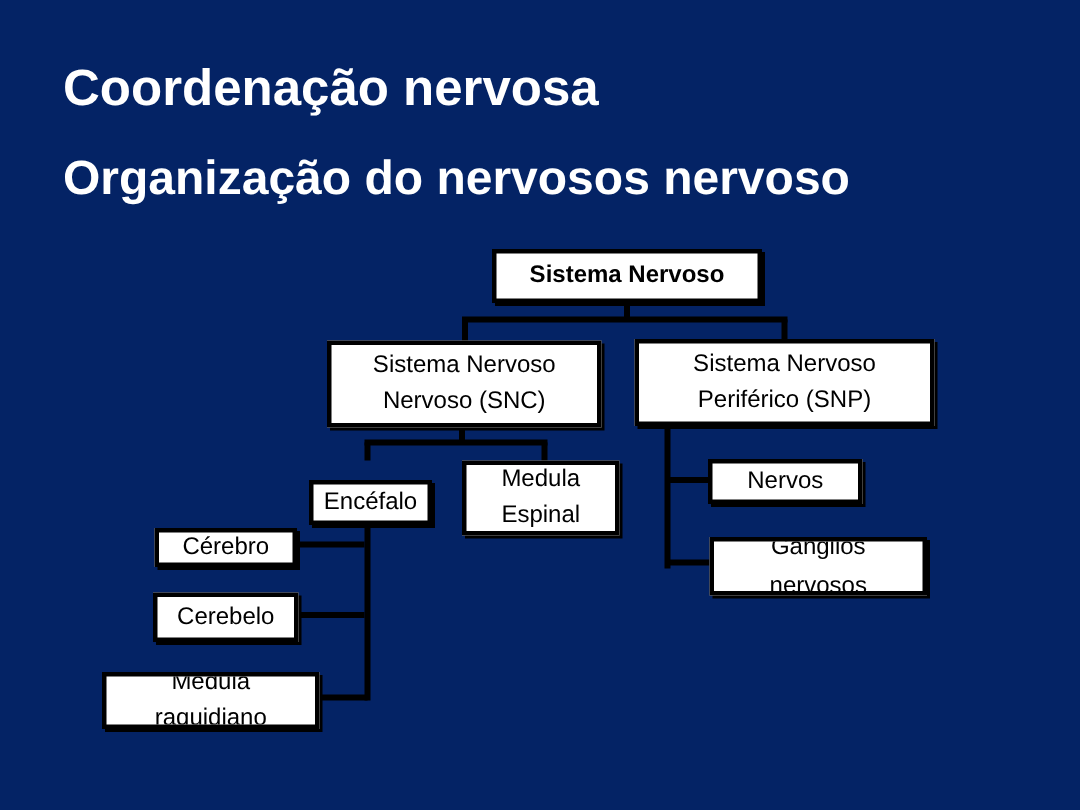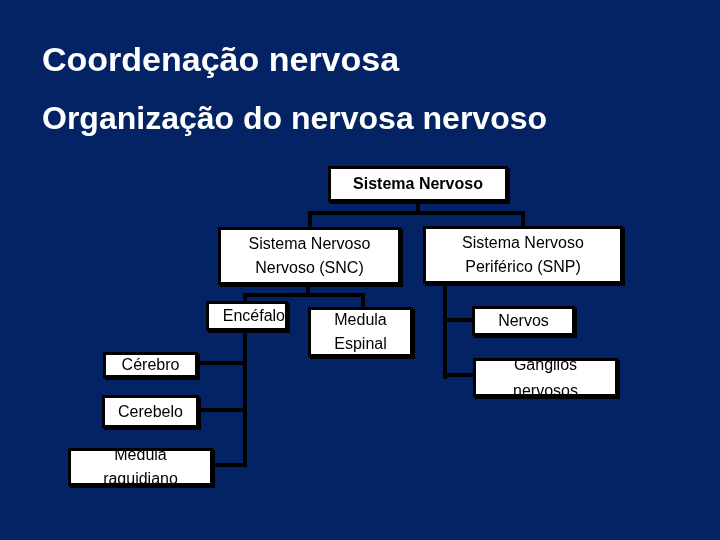--- a/index.html
+++ b/index.html
@@ -35,21 +35,21 @@
     white-space:nowrap;
   }
   .node.bold { font-weight:bold; }
   .node span { display:block; }
   .connector { position:absolute; background:#000000; }
 
   
   #n-root     { left:328px; top:166px; width:180px; height:36px; line-height:30px; }
   #n-snc      { left:218px; top:227px; width:183px; height:58px; }
   #n-snp      { left:423px; top:226px; width:200px; height:58px; }
-  #n-encefalo { left:206px; top:301px; width:82px;  height:30px;align-items:flex-end; }
+  #n-encefalo { left:206px; top:320px; width:82px;  height:30px; }
   #n-medula   { left:308px; top:307px; width:105px; height:50px; }
   #n-nervos   { left:472px; top:306px; width:103px; height:30px; }
   #n-ganglios { left:473px; top:358px; width:145px; height:39px; line-height:26px; }
   #n-cerebro  { left:103px; top:352px; width:95px;  height:26px;text-align:center; }
   #n-cerebelo { left:102px; top:395px; width:97px;  height:33px;justify-content:center; }
   #n-bolbo    { left:68px;  top:448px; width:145px; height:38px; }
 
   
   #c-root-down    { left:416px; top:200px; width:4px;   height:13px; }
   #c-l2-across    { left:308px; top:211px; width:217px; height:4px;  }
@@ -66,21 +66,21 @@
   #c-cerebro-stub { left:198px; top:361px; width:45px;  height:4px;  }
   #c-cerebelo-stub{ left:199px; top:408px; width:44px;  height:4px;  }
   #c-bolbo-stub   { left:213px; top:463px; width:32px;  height:4px;  }
 </style>
 </head>
 <body>
 
 <div class="slide">
 
   <div class="title-main">Coordenação nervosa</div>
-  <div class="title-sub">Organização do nervosa nervoso</div>
+  <div class="title-sub">Organização do nervosos nervoso</div>
 
   <div class="connector" id="c-root-down"></div>
   <div class="connector" id="c-l2-across"></div>
   <div class="connector" id="c-snc-drop"></div>
   <div class="connector" id="c-snp-drop"></div>
   <div class="connector" id="c-snc-down"></div>
   <div class="connector" id="c-l3-across"></div>
   <div class="connector" id="c-enc-drop"></div>
   <div class="connector" id="c-med-drop"></div>
   <div class="connector" id="c-snp-down"></div>

